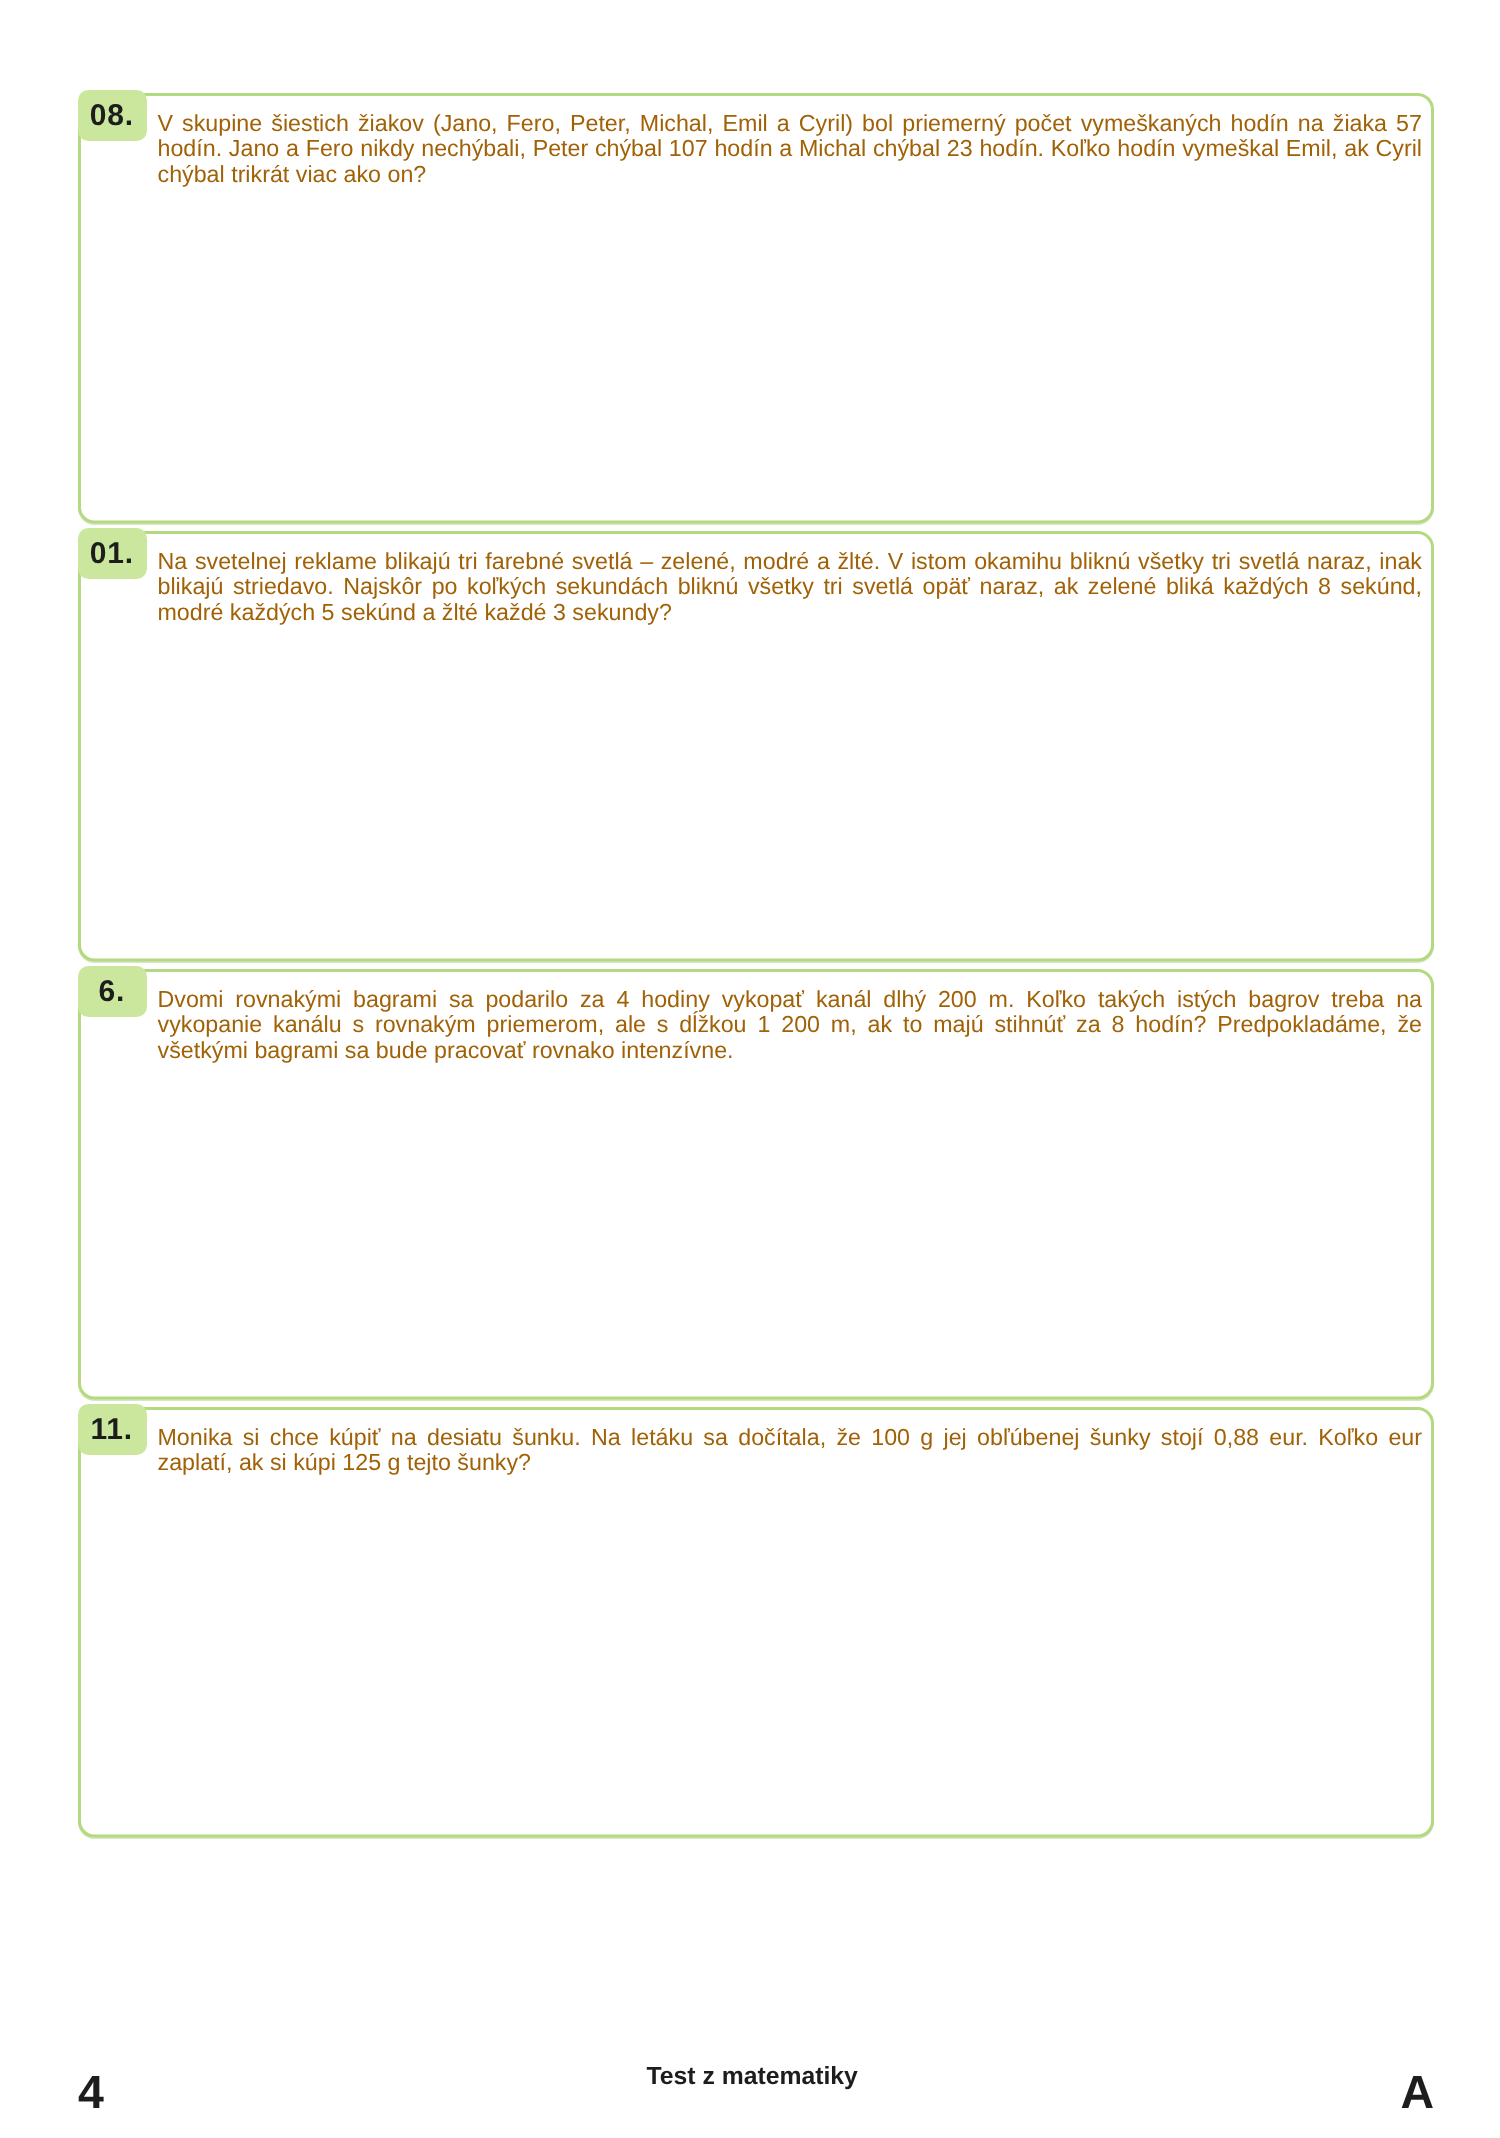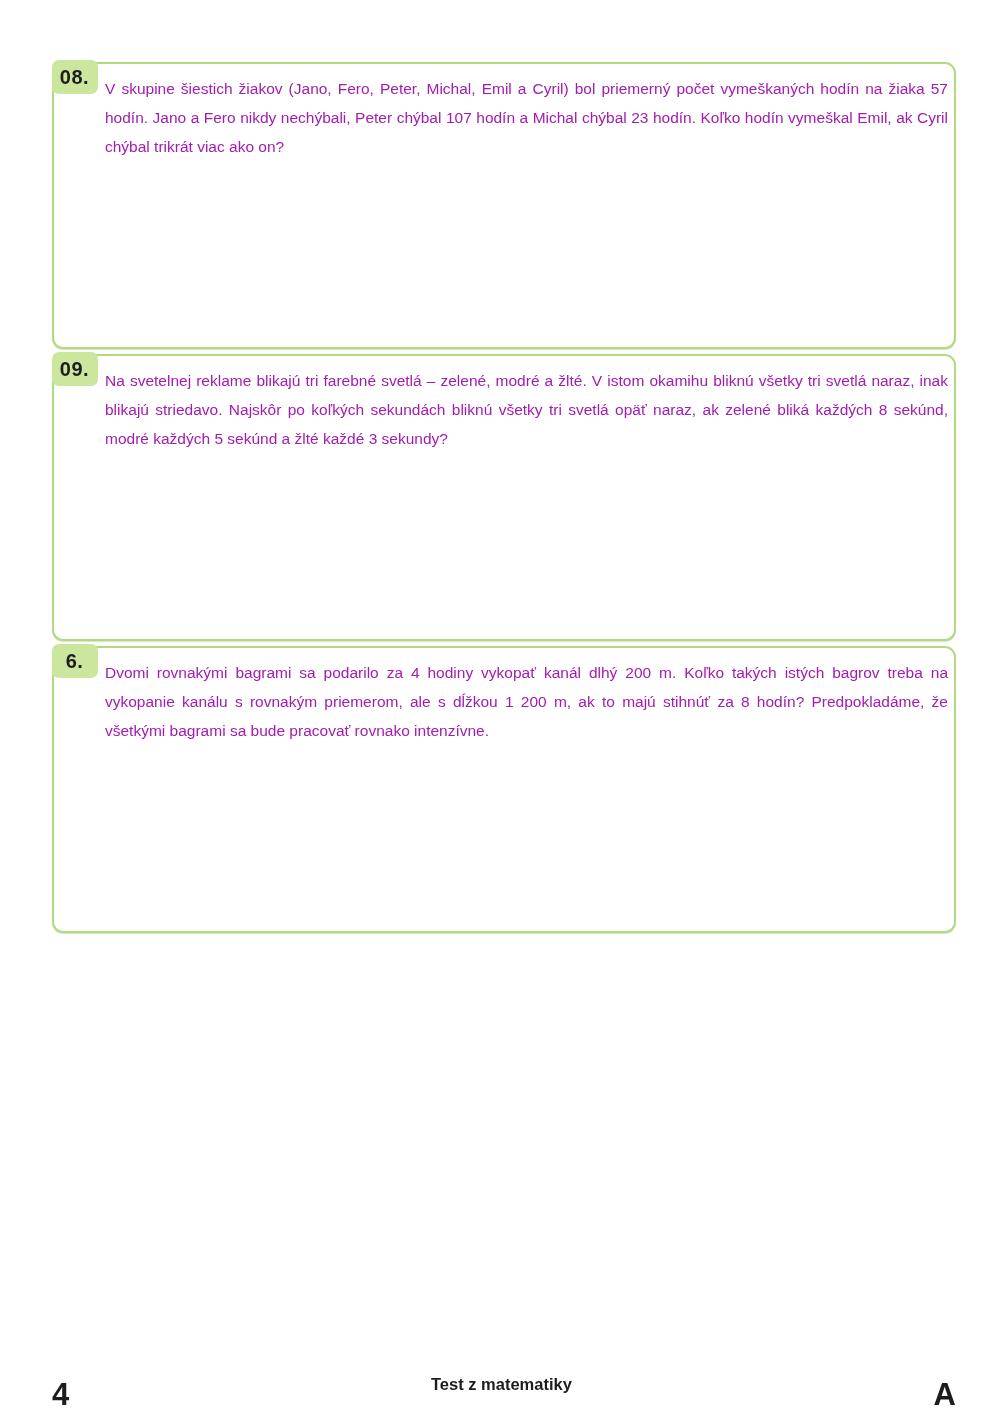--- a/index.html
+++ b/index.html
@@ -40,22 +40,22 @@
     background: #cbe79e;
     border-radius: 7px;
     font-weight: bold;
     font-size: 20px;
     color: #1d1d1d;
     letter-spacing: 0.5px;
   }
   .qtext {
     margin: 10px 6px 0 51px;
     font-size: 15.5px;
-    line-height: 29px;
-    color: #a21caf;
+    line-height: 17px;
+    color: #a16207;
     text-align: justify;
   }
   .footer {
     position: absolute;
     top: 1376px;
     left: 52px;
     width: 904px;
     display: flex;
     justify-content: space-between;
     align-items: flex-end;
@@ -79,29 +79,33 @@
 
 <div class="page">
 
   <div class="questions" id="questions">
     <section class="qbox">
       <span class="badge">08.</span>
       <p class="qtext">V skupine šiestich žiakov (Jano, Fero, Peter, Michal, Emil a Cyril) bol priemerný počet vymeškaných hodín na žiaka 57 hodín. Jano a Fero nikdy nechýbali, Peter chýbal 107 hodín a Michal chýbal 23 hodín. Koľko hodín vymeškal Emil, ak Cyril chýbal trikrát viac ako on?</p>
     </section>
 
     <section class="qbox">
-      <span class="badge">09.</span>
+      <span class="badge">01.</span>
       <p class="qtext">Na svetelnej reklame blikajú tri farebné svetlá – zelené, modré a žlté. V istom okamihu bliknú všetky tri svetlá naraz, inak blikajú striedavo. Najskôr po koľkých sekundách bliknú všetky tri svetlá opäť naraz, ak zelené bliká každých 8 sekúnd, modré každých 5 sekúnd a žlté každé 3 sekundy?</p>
     </section>
 
     <section class="qbox">
       <span class="badge">6.</span>
       <p class="qtext">Dvomi rovnakými bagrami sa podarilo za 4 hodiny vykopať kanál dlhý 200 m. Koľko takých istých bagrov treba na vykopanie kanálu s rovnakým priemerom, ale s dĺžkou 1 200 m, ak to majú stihnúť za 8 hodín? Predpokladáme, že všetkými bagrami sa bude pracovať rovnako intenzívne.</p>
     </section>
 
+    <section class="qbox">
+      <span class="badge">11.</span>
+      <p class="qtext">Monika si chce kúpiť na desiatu šunku. Na letáku sa dočítala, že 100 g jej obľúbenej šunky stojí 0,88 eur. Koľko eur zaplatí, ak si kúpi 125 g tejto šunky?</p>
+    </section>
   </div>
 
   <footer class="footer">
     <span class="page-number">4</span>
     <span class="doc-title">Test z matematiky</span>
     <span class="variant">A</span>
   </footer>
 
 </div>
 

